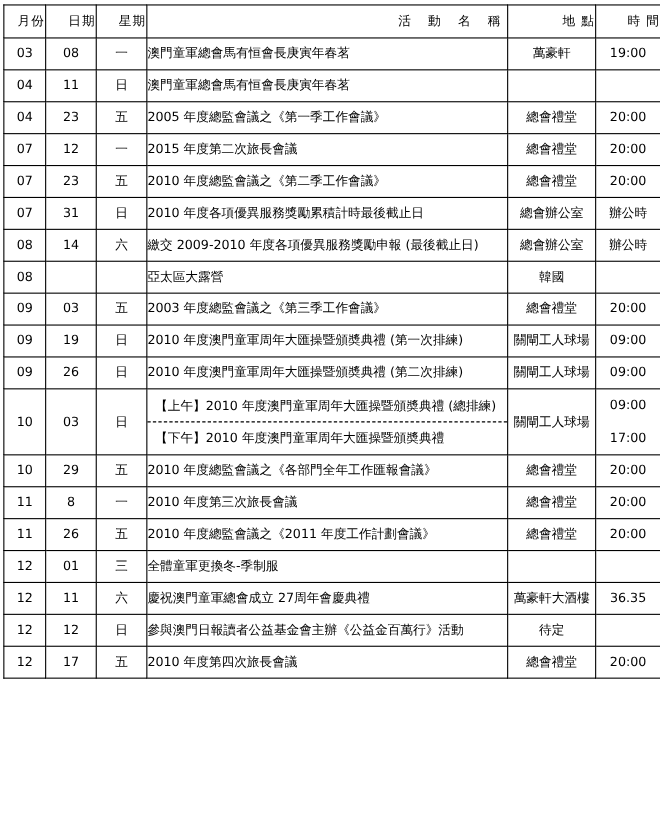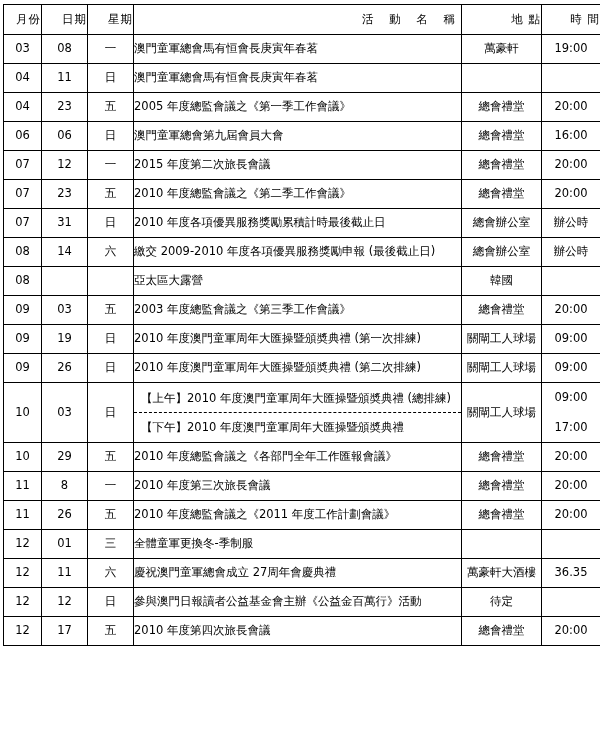--- a/index.html
+++ b/index.html
@@ -131,28 +131,20 @@
 
       <tr>
         <td class="ctr std">04</td>
         <td class="ctr std">23</td>
         <td class="ctr std">五</td>
         <td class="act std">2005 年度總監會議之《第一季工作會議》</td>
         <td class="ctr std">總會禮堂</td>
         <td class="ctr std">20:00</td>
       </tr>
 
-      <tr>
-        <td class="ctr std">06</td>
-        <td class="ctr std">06</td>
-        <td class="ctr std">日</td>
-        <td class="act std">澳門童軍總會第九屆會員大會</td>
-        <td class="ctr std">總會禮堂</td>
-        <td class="ctr std">16:00</td>
-      </tr>
 
       <tr>
         <td class="ctr std">07</td>
         <td class="ctr std">12</td>
         <td class="ctr std">一</td>
         <td class="act std">2015 年度第二次旅長會議</td>
         <td class="ctr std">總會禮堂</td>
         <td class="ctr std">20:00</td>
       </tr>
 

